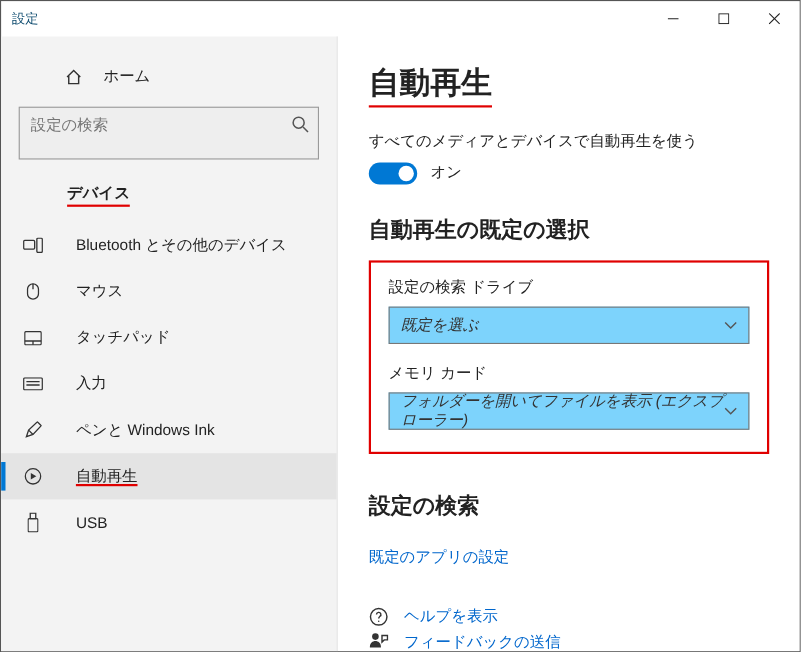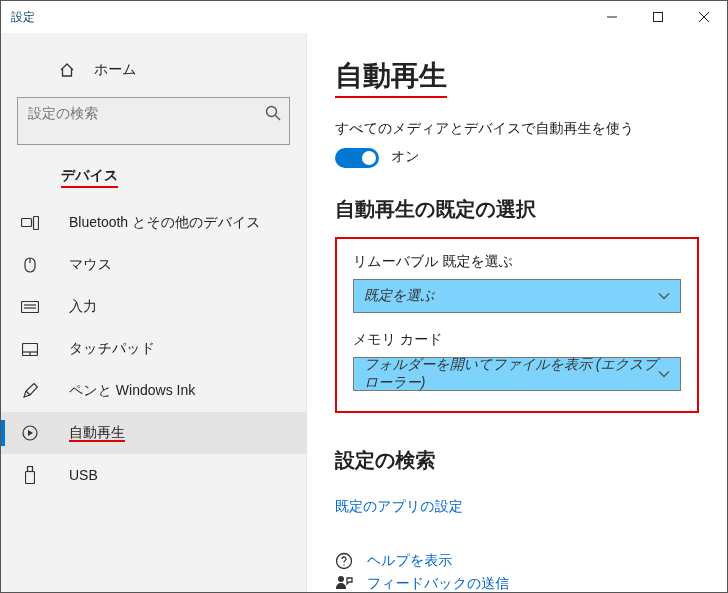--- a/index.html
+++ b/index.html
@@ -123,37 +123,37 @@
           <span class="ico">
             <svg width="12" height="16" viewBox="0 0 12 16" fill="none" stroke="#333" stroke-width="1.2">
                 <rect x="1" y="1" width="10" height="14" rx="5"></rect>
                 <line x1="6" y1="1" x2="6" y2="6"></line>
               </svg>
           </span>
           <span>マウス</span>
         </div>
         <div class="navitem">
           <span class="ico">
+            <svg width="16" height="13" viewBox="0 0 16 13" fill="none" stroke="#333" stroke-width="1.2">
+                <rect x="0.5" y="0.5" width="15" height="12" rx="1"></rect>
+                <line x1="0.5" y1="9" x2="15.5" y2="9"></line>
+                <line x1="8" y1="9" x2="8" y2="12.5"></line>
+              </svg>
+          </span>
+          <span>タッチパッド</span>
+        </div>
+        <div class="navitem">
+          <span class="ico">
             <svg width="18" height="12" viewBox="0 0 18 12" fill="none" stroke="#333" stroke-width="1.2">
                 <rect x="0.5" y="0.5" width="17" height="11" rx="1"></rect>
                 <line x1="3" y1="4" x2="15" y2="4"></line>
                 <line x1="3" y1="7" x2="15" y2="7"></line>
               </svg>
           </span>
           <span>入力</span>
-        </div>
-        <div class="navitem">
-          <span class="ico">
-            <svg width="16" height="13" viewBox="0 0 16 13" fill="none" stroke="#333" stroke-width="1.2">
-                <rect x="0.5" y="0.5" width="15" height="12" rx="1"></rect>
-                <line x1="0.5" y1="9" x2="15.5" y2="9"></line>
-                <line x1="8" y1="9" x2="8" y2="12.5"></line>
-              </svg>
-          </span>
-          <span>タッチパッド</span>
         </div>
         <div class="navitem">
           <span class="ico">
             <svg width="16" height="16" viewBox="0 0 16 16" fill="none" stroke="#333" stroke-width="1.2">
                 <path d="M2 14 L4 8 L12 0.5 L15.5 4 L8 12 Z"></path>
                 <line x1="4" y1="8" x2="8" y2="12"></line>
               </svg>
           </span>
           <span>ペンと Windows Ink</span>
         </div>
@@ -185,21 +185,21 @@
       <div class="togglerow">
         <div class="toggle">
             <div class="knob"></div>
           </div>
         <span class="togtxt">オン</span>
       </div>
 
       <div class="h2">自動再生の既定の選択</div>
 
       <div class="redbox">
-        <div class="fieldlabel">リムーバブル 既定を選ぶ</div>
+        <div class="fieldlabel">設定の検索 ドライブ</div>
         <div class="select">
           <span>既定を選ぶ</span>
           <span>
             <svg width="12" height="8" viewBox="0 0 12 8" fill="none" stroke="#555" stroke-width="1.3">
                 <path d="M1 1.5 L6 6.5 L11 1.5"></path>
               </svg>
           </span>
         </div>
         <div class="fieldlabel">メモリ カード</div>
         <div class="select">

